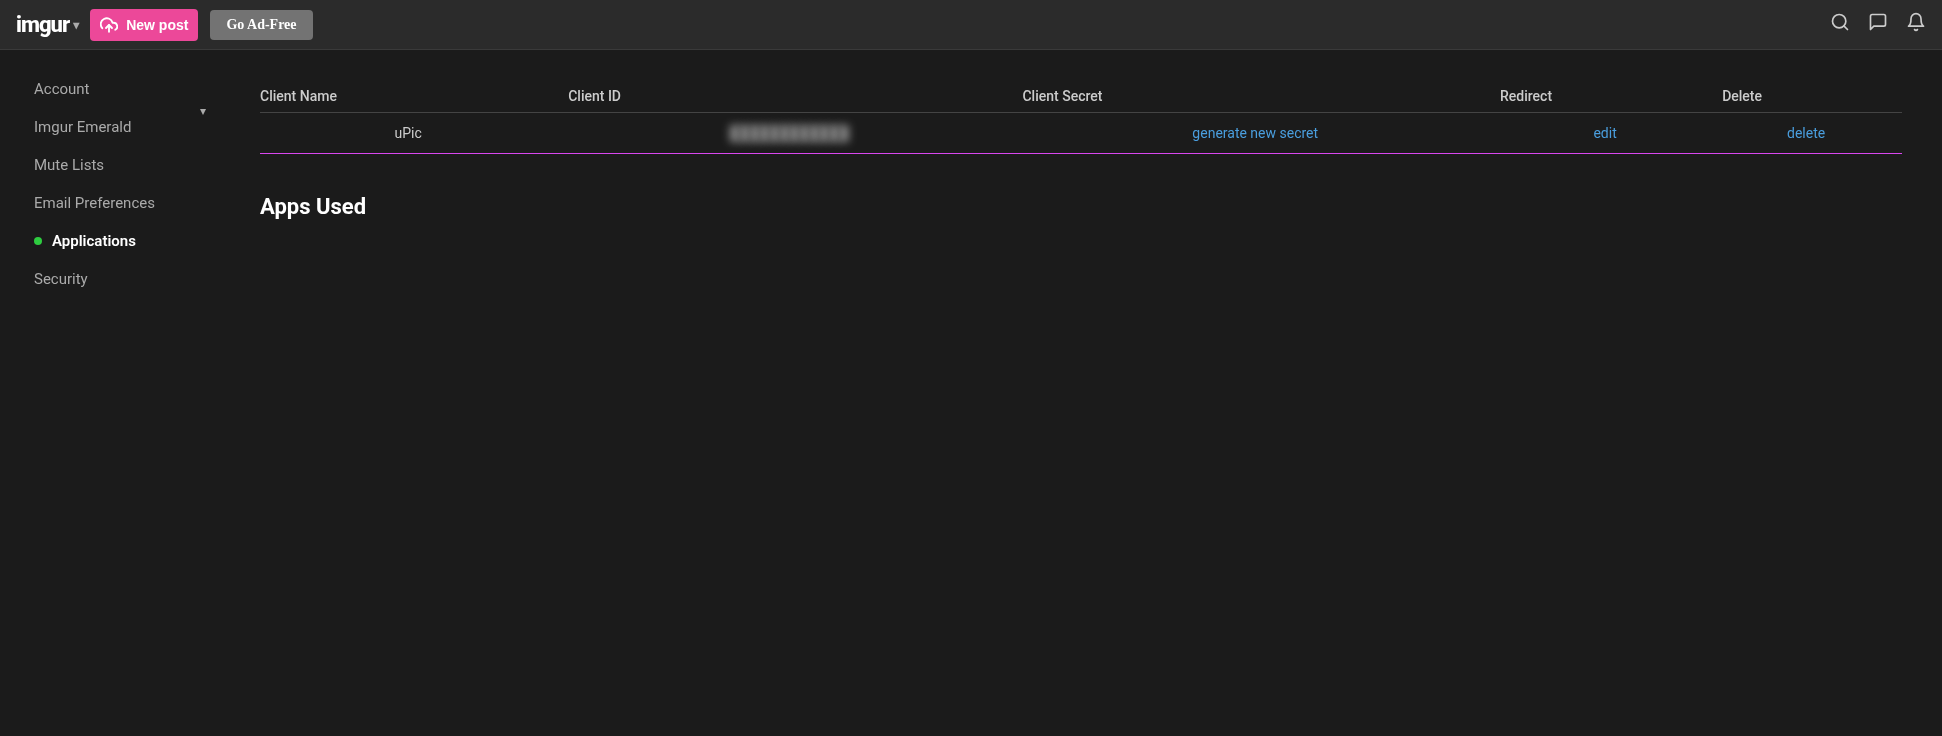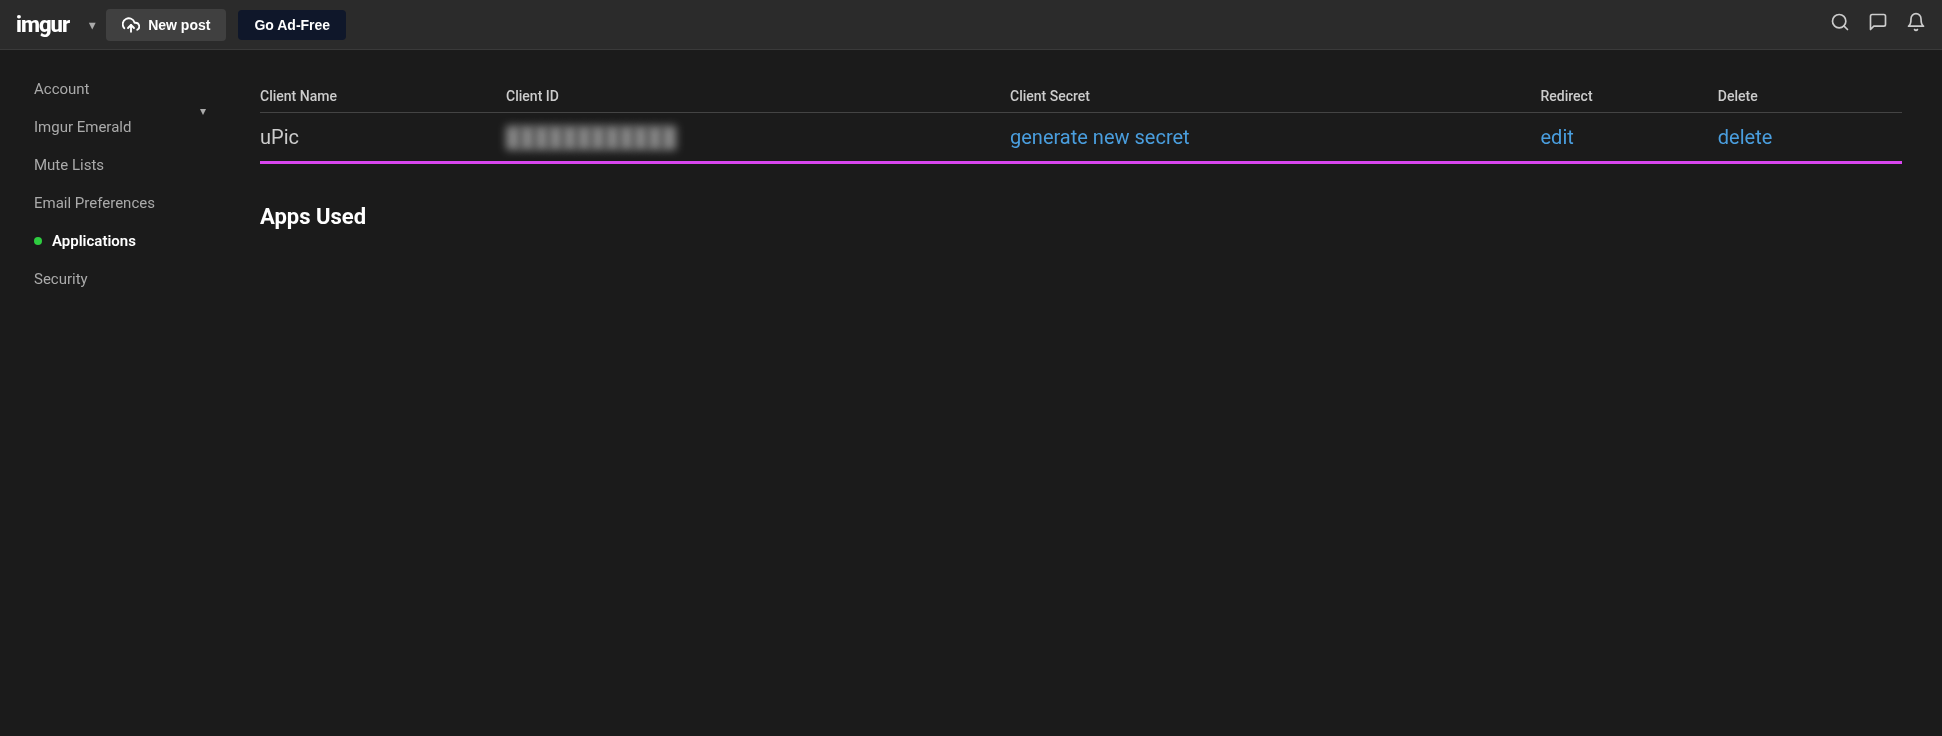--- a/index.html
+++ b/index.html
@@ -17,58 +17,59 @@
       height: 50px;
       display: flex;
       align-items: center;
       padding: 0 16px;
       gap: 12px;
       border-bottom: 1px solid #3a3a3a;
     }
     .logo {
       display: flex;
       align-items: center;
-      gap: 20px;
+      gap: 4px;
       color: #fff;
       font-size: 22px;
       font-weight: 800;
       letter-spacing: -1px;
       text-decoration: none;
     }
     .logo-chevron {
       font-size: 12px;
       color: #aaa;
     }
     .btn-new-post {
-      background-color: #404040;
+      background-color: #ec4899;
+      color: #fff;
+      border: none;
+      border-radius: 4px;
+      padding: 7px 10px;
+      font-size: 14px;
+      font-weight: 600;
+      cursor: pointer;
+      display: flex;
+      align-items: center;
+      gap: 8px;
+      justify-content: flex-end;
+    }
+    .btn-new-post .upload-icon {
+      width: 18px;
+      height: 18px;
+    }
+    .btn-go-ad-free {
+      background-color: #737373;
       color: #fff;
       border: none;
       border-radius: 4px;
       padding: 7px 16px;
       font-size: 14px;
       font-weight: 600;
       cursor: pointer;
-      display: flex;
-      align-items: center;
-      gap: 8px;
-      justify-content: flex-end;
-    }
-    .btn-new-post .upload-icon {
-      width: 18px;
-      height: 18px;
-    }
-    .btn-go-ad-free {
-      background-color: #0f172a;
-      color: #fff;
-      border: none;
-      border-radius: 4px;
-      padding: 7px 16px;
-      font-size: 14px;
-      font-weight: 600;
-      cursor: pointer;
+      font-family: Liberation Serif, serif;
     }
     .topnav-right {
       margin-left: auto;
       display: flex;
       align-items: center;
       gap: 18px;
     }
     .topnav-icon {
       color: #ccc;
       font-size: 20px;
@@ -132,22 +133,23 @@
       text-align: left;
       color: #ccc;
       font-weight: 500;
       font-size: 14px;
       padding: 8px 12px 8px 0;
       border-bottom: 1px solid #444;
     }
     .apps-table td {
       padding: 12px 12px 12px 0;
       color: #ccc;
-      font-size: 20px;
-      border-bottom: 3px solid #d946ef;
+      font-size: 14px;
+      border-bottom: 1px solid #d946ef;
+      text-align: center;
     }
     .apps-table td.blurred {
       color: transparent;
       text-shadow: 0 0 8px #888;
       user-select: none;
     }
     .link-blue {
       color: #4a9ede;
       cursor: pointer;
       text-decoration: none;

